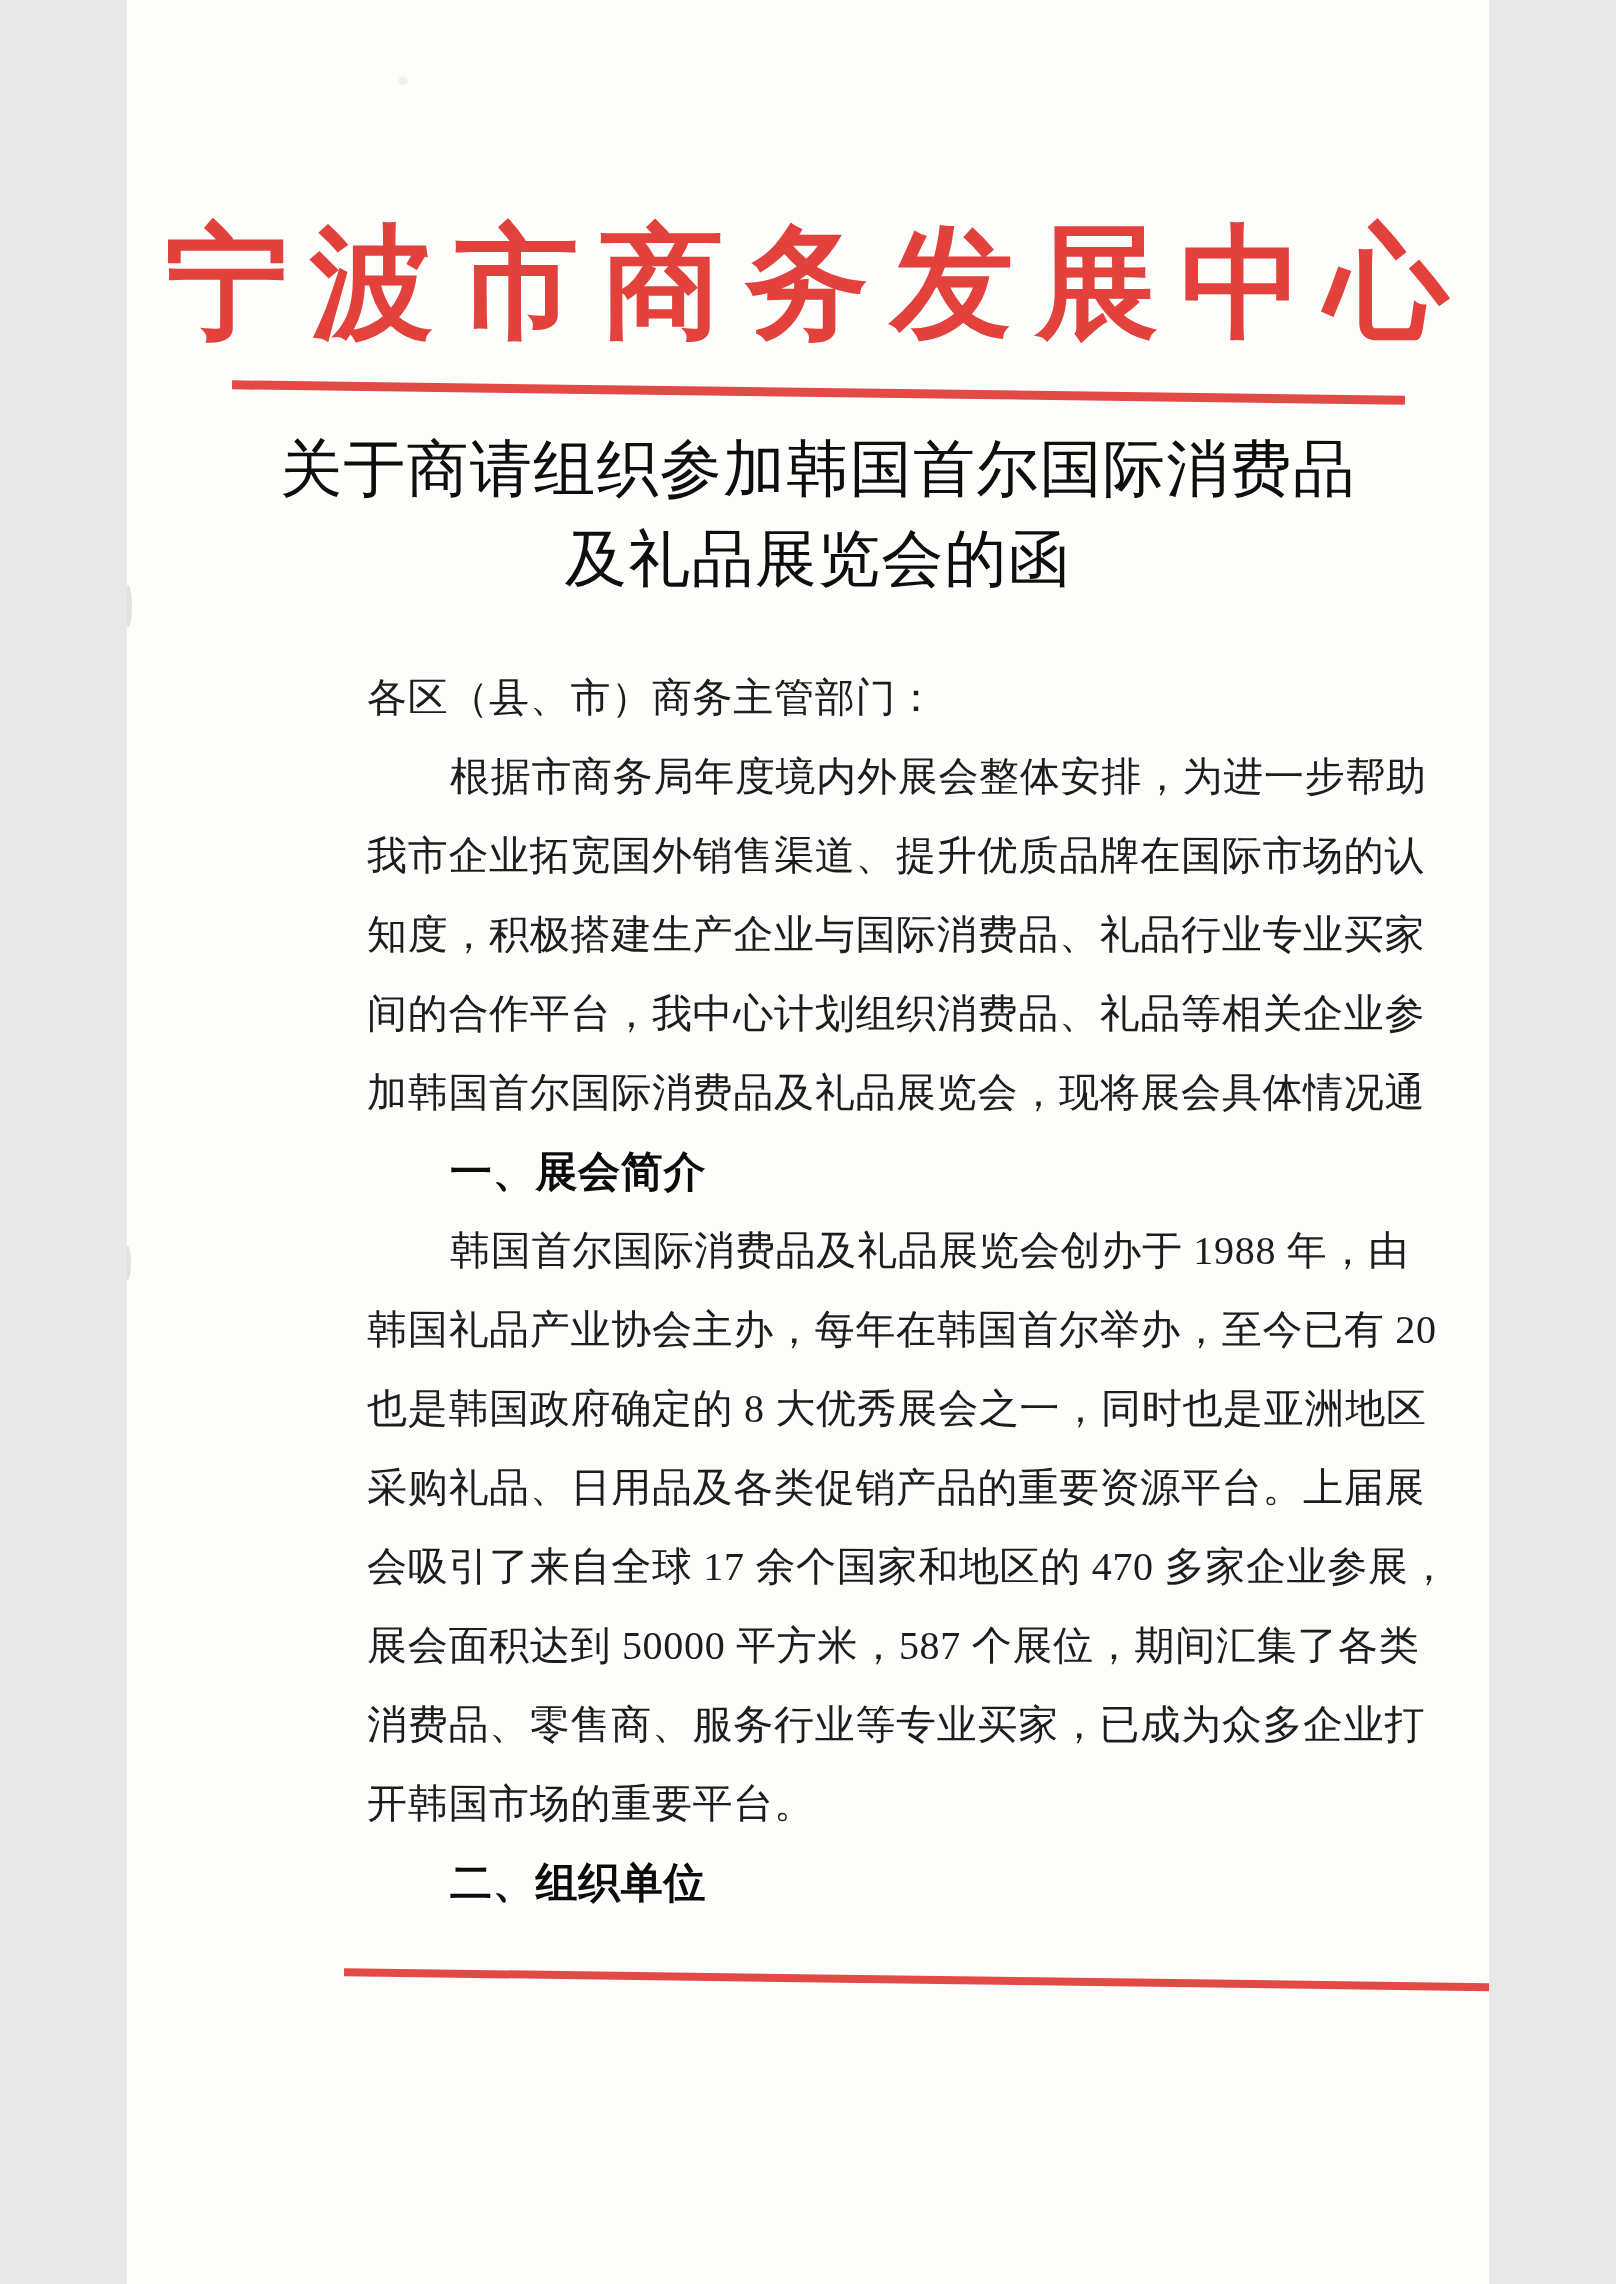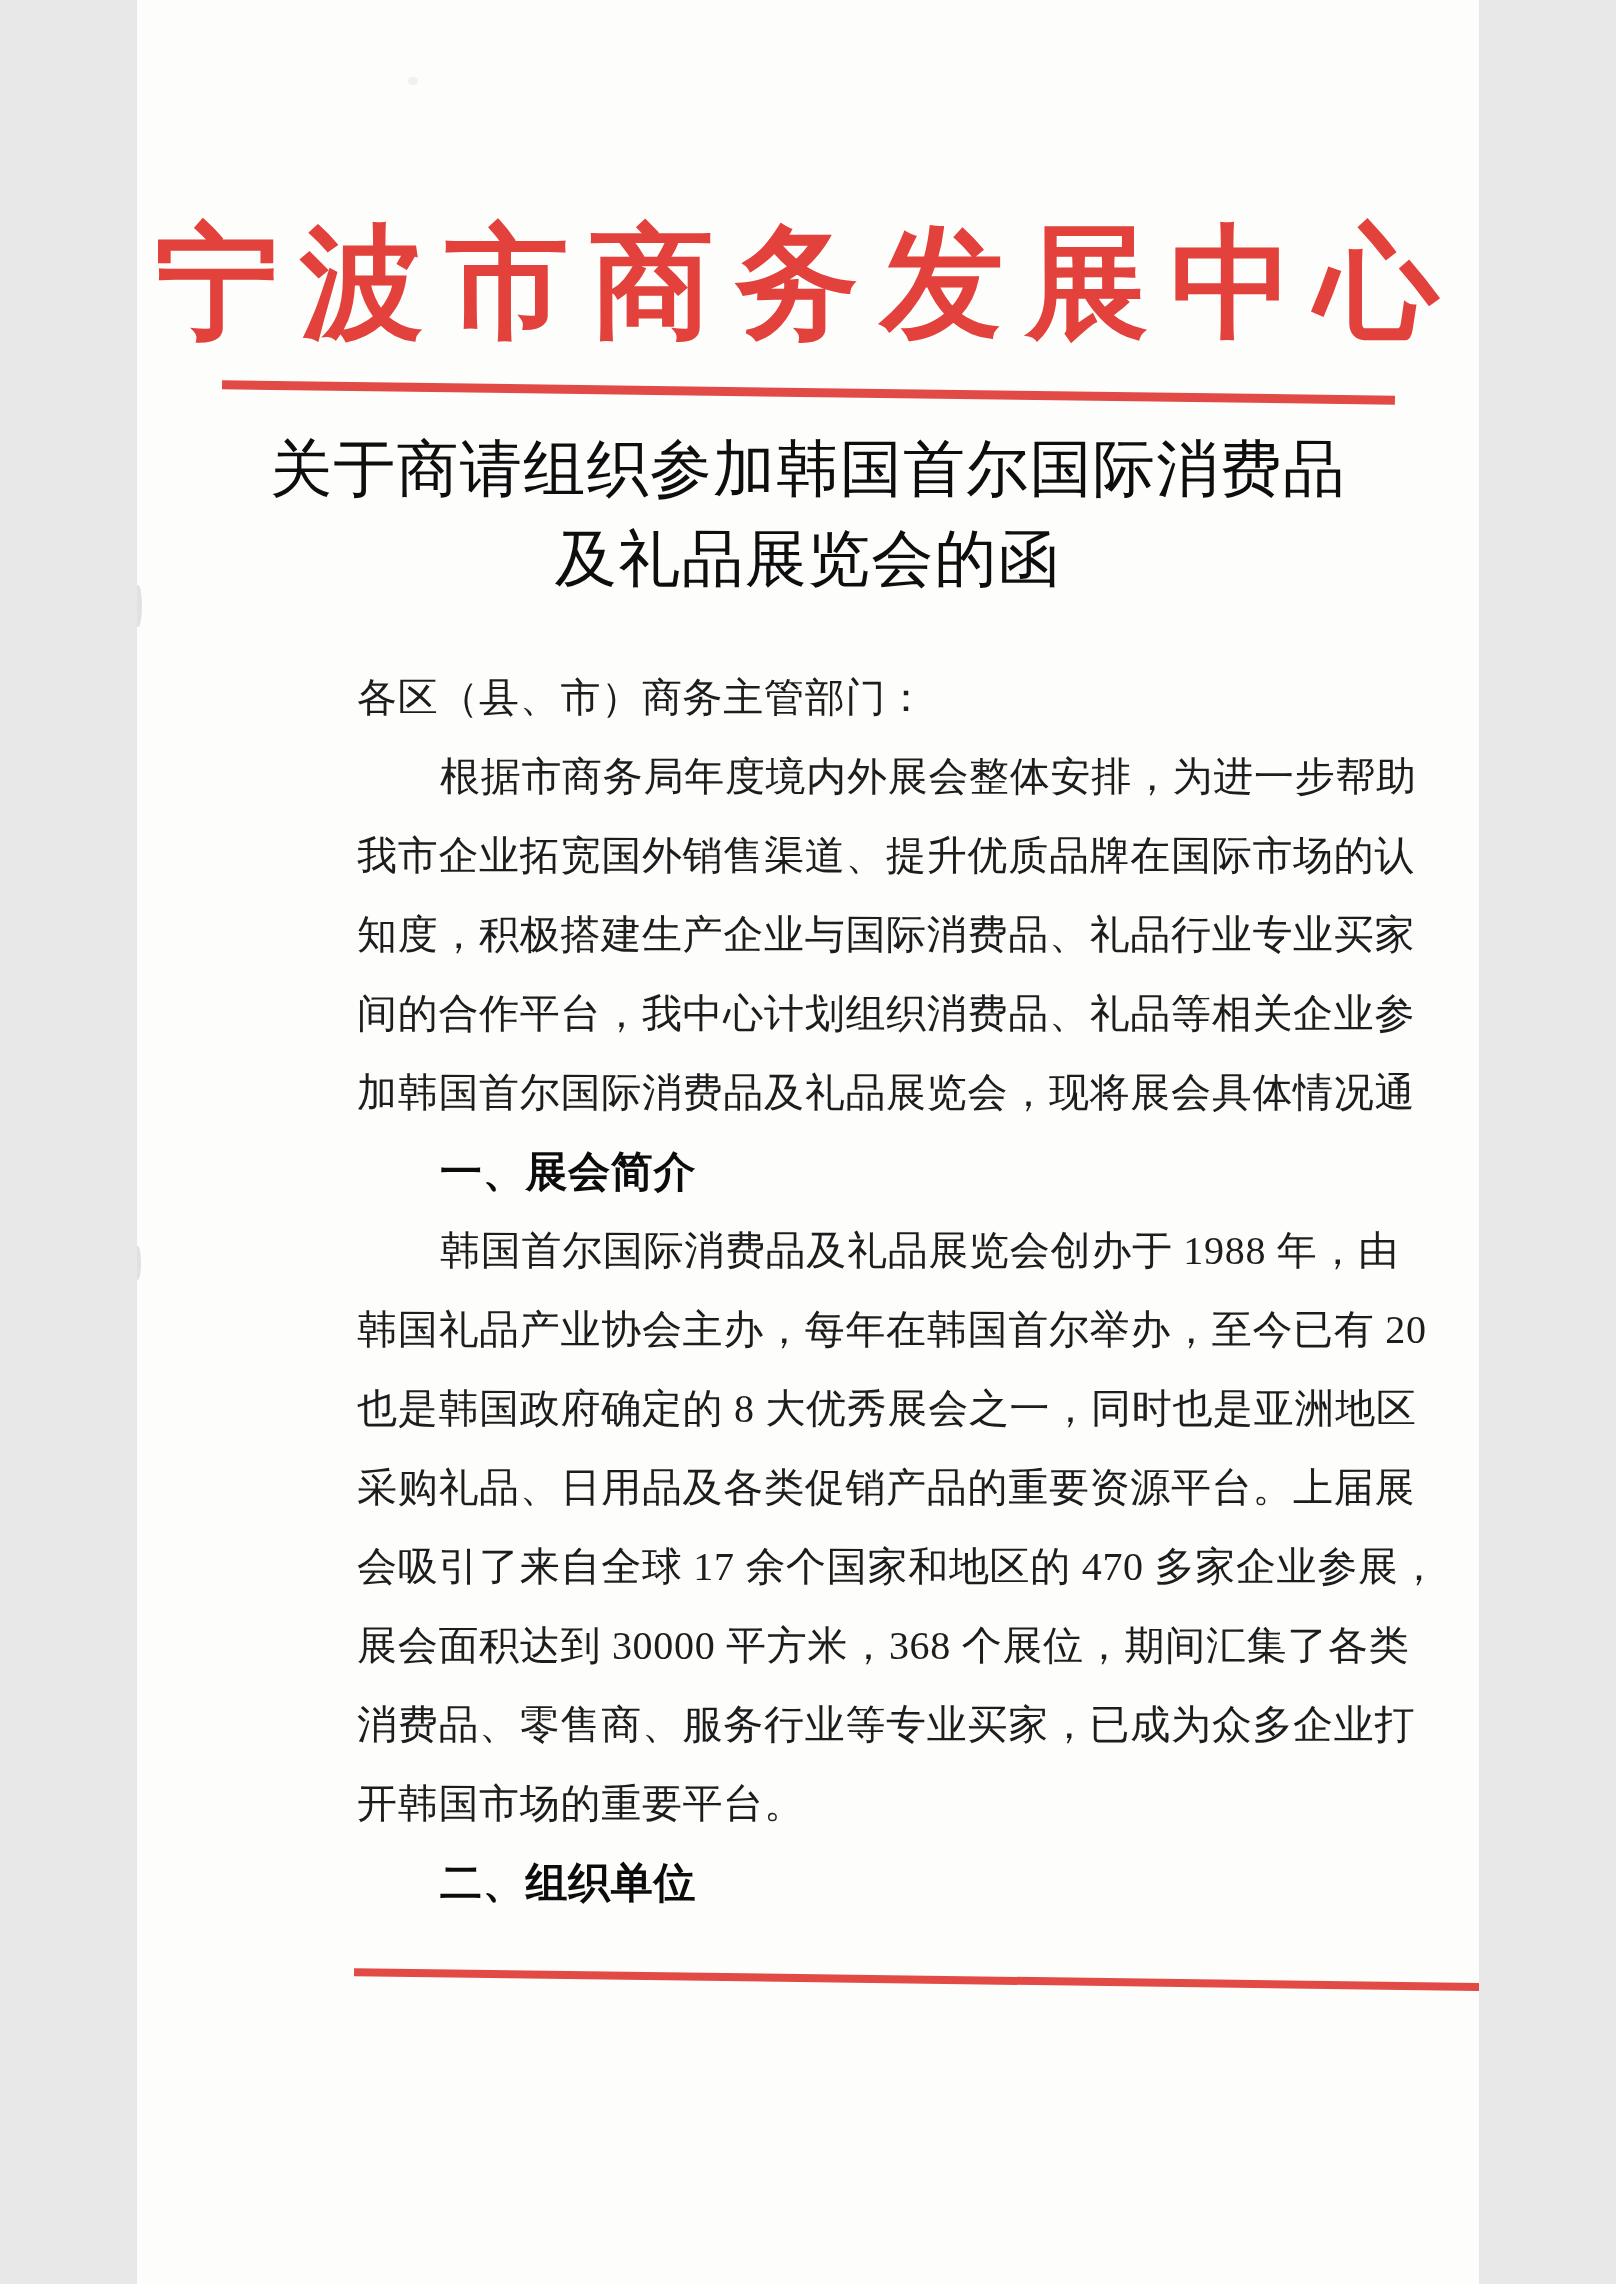--- a/index.html
+++ b/index.html
@@ -9,20 +9,21 @@
   }
   .page {
     position: relative;
     width: 1342px;
     height: 2284px;
     margin: 0 auto;
     background: #fdfdfc;
     overflow: hidden;
     font-family: "Liberation Serif", serif;
     color: #1d1d1d;
+    padding-left: 20px;
   }
   
   .org-name {
     margin: 214px auto 0;
     text-align: center;
     font-size: 123px;
     line-height: 140px;
     font-weight: 700;
     color: #e2413c;
     letter-spacing: 22px;
@@ -115,21 +116,21 @@
     <p class="line">间的合作平台，我中心计划组织消费品、礼品等相关企业参</p>
     <p class="line">加韩国首尔国际消费品及礼品展览会，现将展会具体情况通</p>
 
     <p class="line heading indent">一、展会简介</p>
 
     <p class="line indent">韩国首尔国际消费品及礼品展览会创办于 1988 年，由</p>
     <p class="line">韩国礼品产业协会主办，每年在韩国首尔举办，至今已有 20</p>
     <p class="line">也是韩国政府确定的 8 大优秀展会之一，同时也是亚洲地区</p>
     <p class="line">采购礼品、日用品及各类促销产品的重要资源平台。上届展</p>
     <p class="line">会吸引了来自全球 17 余个国家和地区的 470 多家企业参展，</p>
-    <p class="line">展会面积达到 30000 平方米，368 个展位，期间汇集了各类</p>
+    <p class="line">展会面积达到 50000 平方米，587 个展位，期间汇集了各类</p>
     <p class="line">消费品、零售商、服务行业等专业买家，已成为众多企业打</p>
     <p class="line">开韩国市场的重要平台。</p>
 
     <p class="line heading indent">二、组织单位</p>
 
   </main>
 
   <div class="red-rule rule-bottom"></div>
 
 </div>

